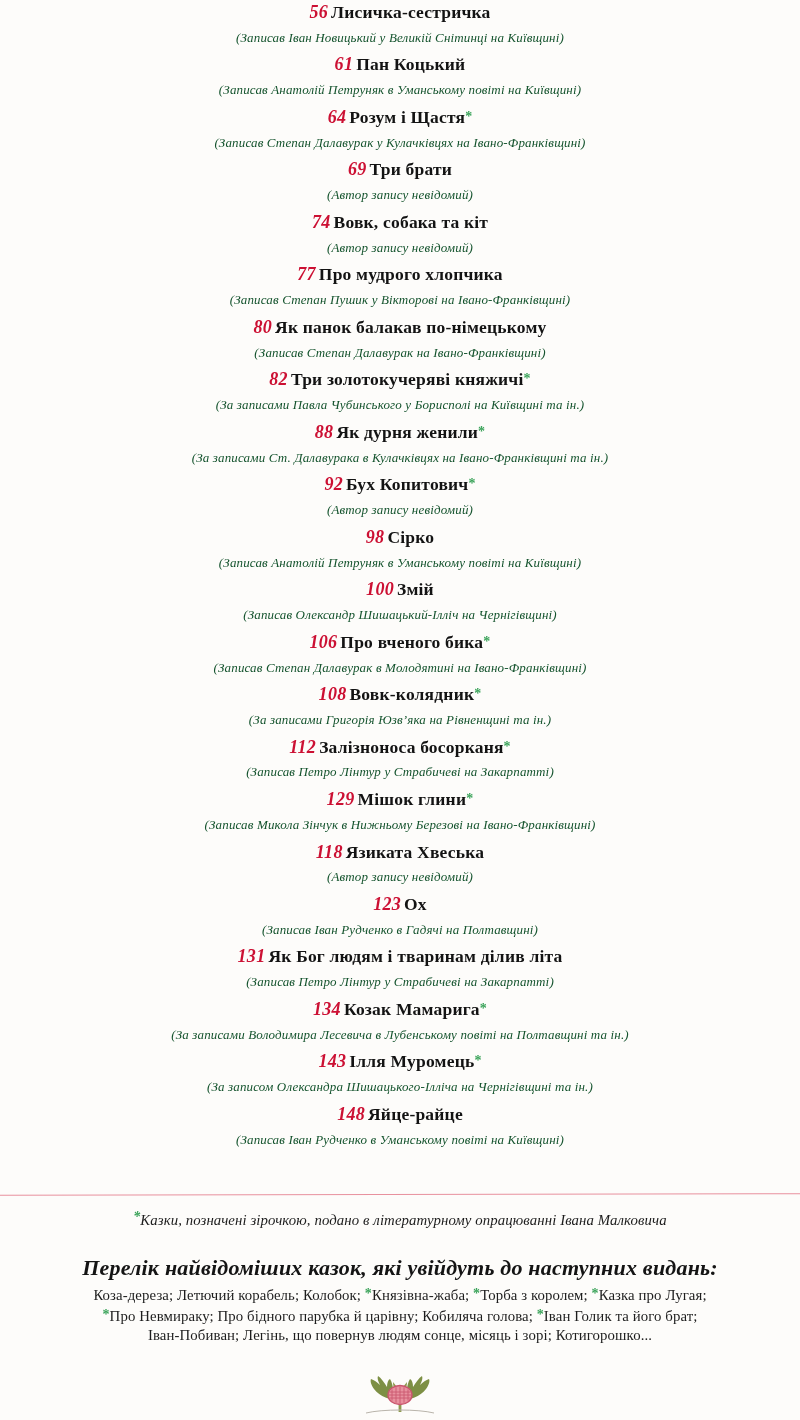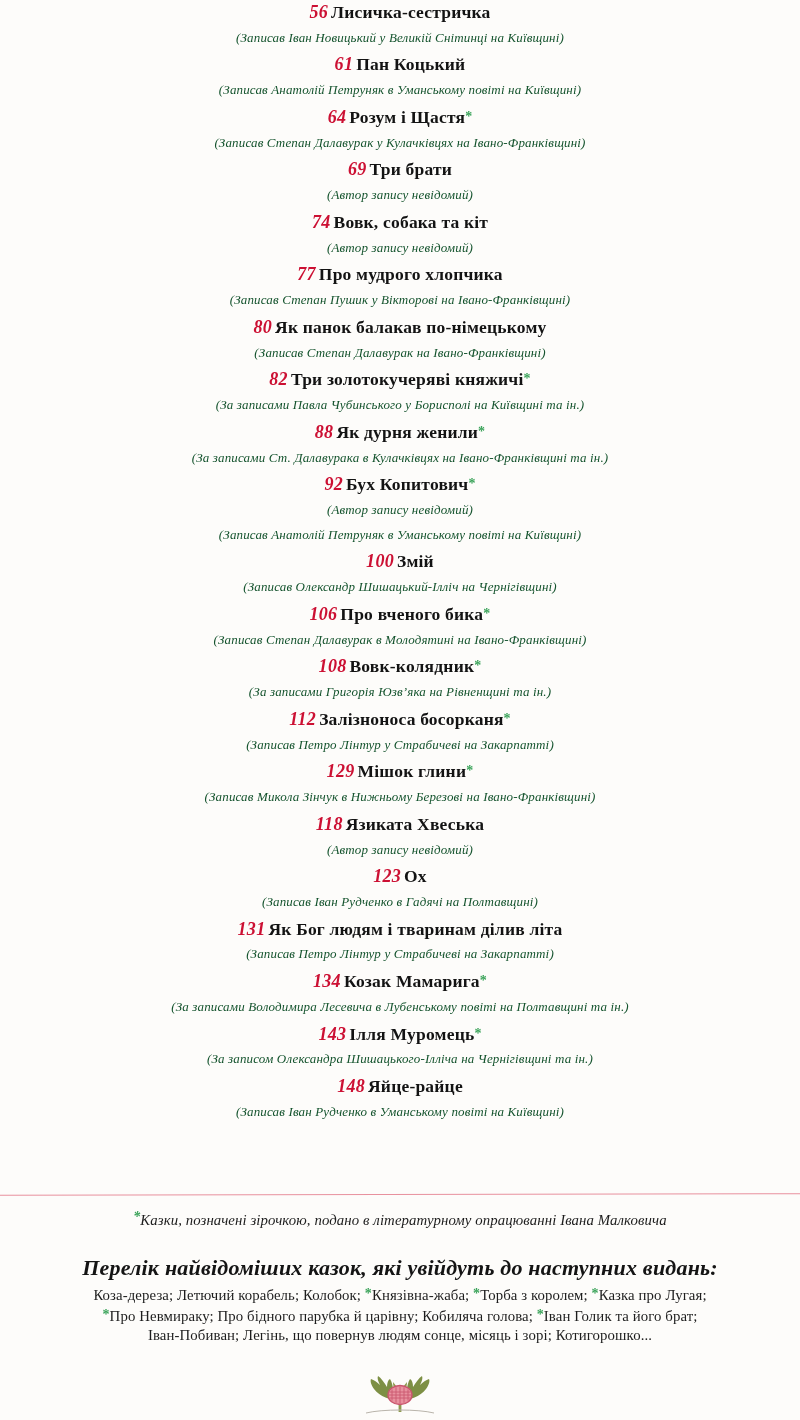--- a/index.html
+++ b/index.html
@@ -175,20 +175,21 @@
       </div>
       <div class="entry">
         <div class="entry-title"><span class="page-num">88</span><span class="title-text">Як дурня женили</span><span class="star">*</span></div>
         <div class="entry-source">(За записами Ст. Далавурака в Кулачківцях на Івано-Франківщині та ін.)</div>
       </div>
       <div class="entry">
         <div class="entry-title"><span class="page-num">92</span><span class="title-text">Бух Копитович</span><span class="star">*</span></div>
         <div class="entry-source">(Автор запису невідомий)</div>
       </div>
       <div class="entry">
+        <div class="entry-title"><span class="page-num">98</span><span class="title-text">Сірко</span></div>
         <div class="entry-source">(Записав Анатолій Петруняк в Уманському повіті на Київщині)</div>
       </div>
       <div class="entry">
         <div class="entry-title"><span class="page-num">100</span><span class="title-text">Змій</span></div>
         <div class="entry-source">(Записав Олександр Шишацький-Ілліч на Чернігівщині)</div>
       </div>
       <div class="entry">
         <div class="entry-title"><span class="page-num">106</span><span class="title-text">Про вченого бика</span><span class="star">*</span></div>
         <div class="entry-source">(Записав Степан Далавурак в Молодятині на Івано-Франківщині)</div>
       </div>

